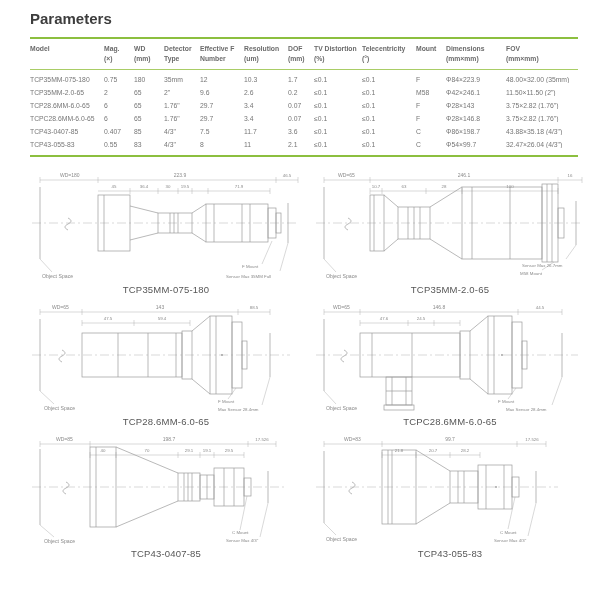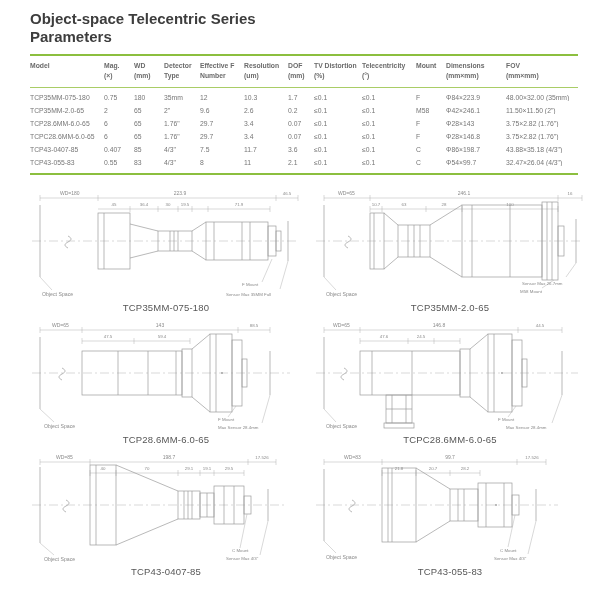--- a/index.html
+++ b/index.html
@@ -39,21 +39,20 @@
   svg text  { fill:#8b8b8b; font-size:5px; font-family:"Liberation Sans", sans-serif; }
   svg text.sm { font-size:4.4px; }
   svg text.lbl { font-size:5.2px; }
 </style>
 </head>
 <body>
 
 <div class="page">
 
   <div class="title-block">
-    <div>Object-space Telecentric Series</div>
     <div>Parameters</div>
   </div>
 
   <div class="spec-table">
     <div class="thead">
       <div class="th">
           <div>Model</div>
           <div></div>
         </div>
       <div class="th">

